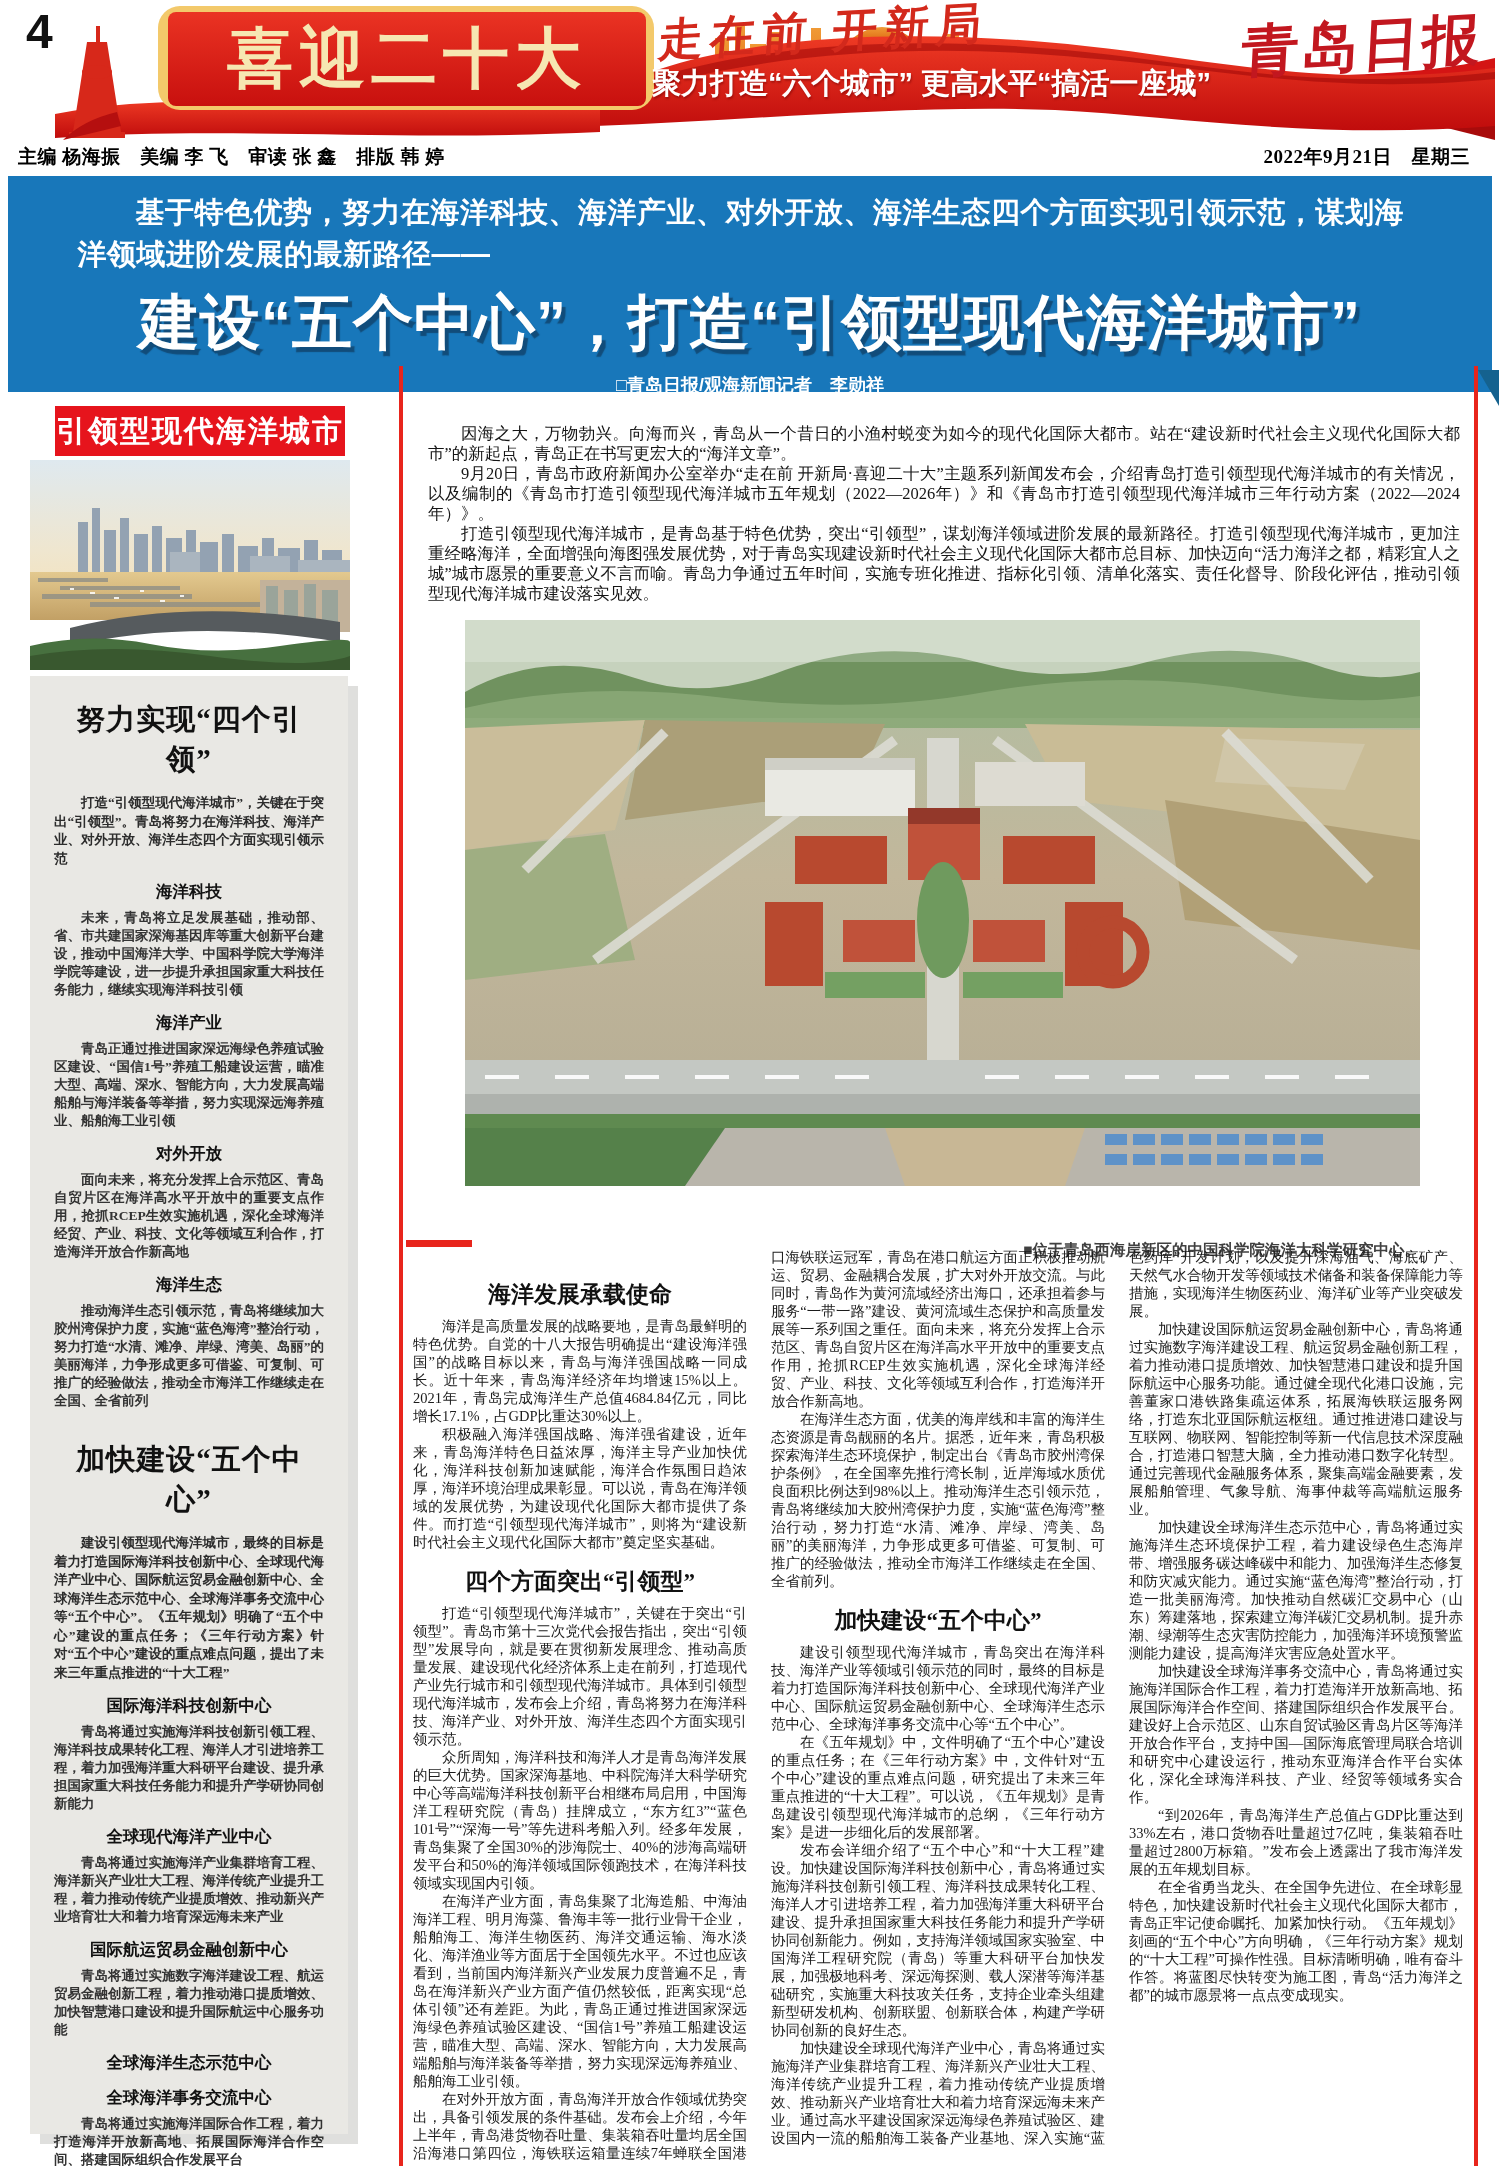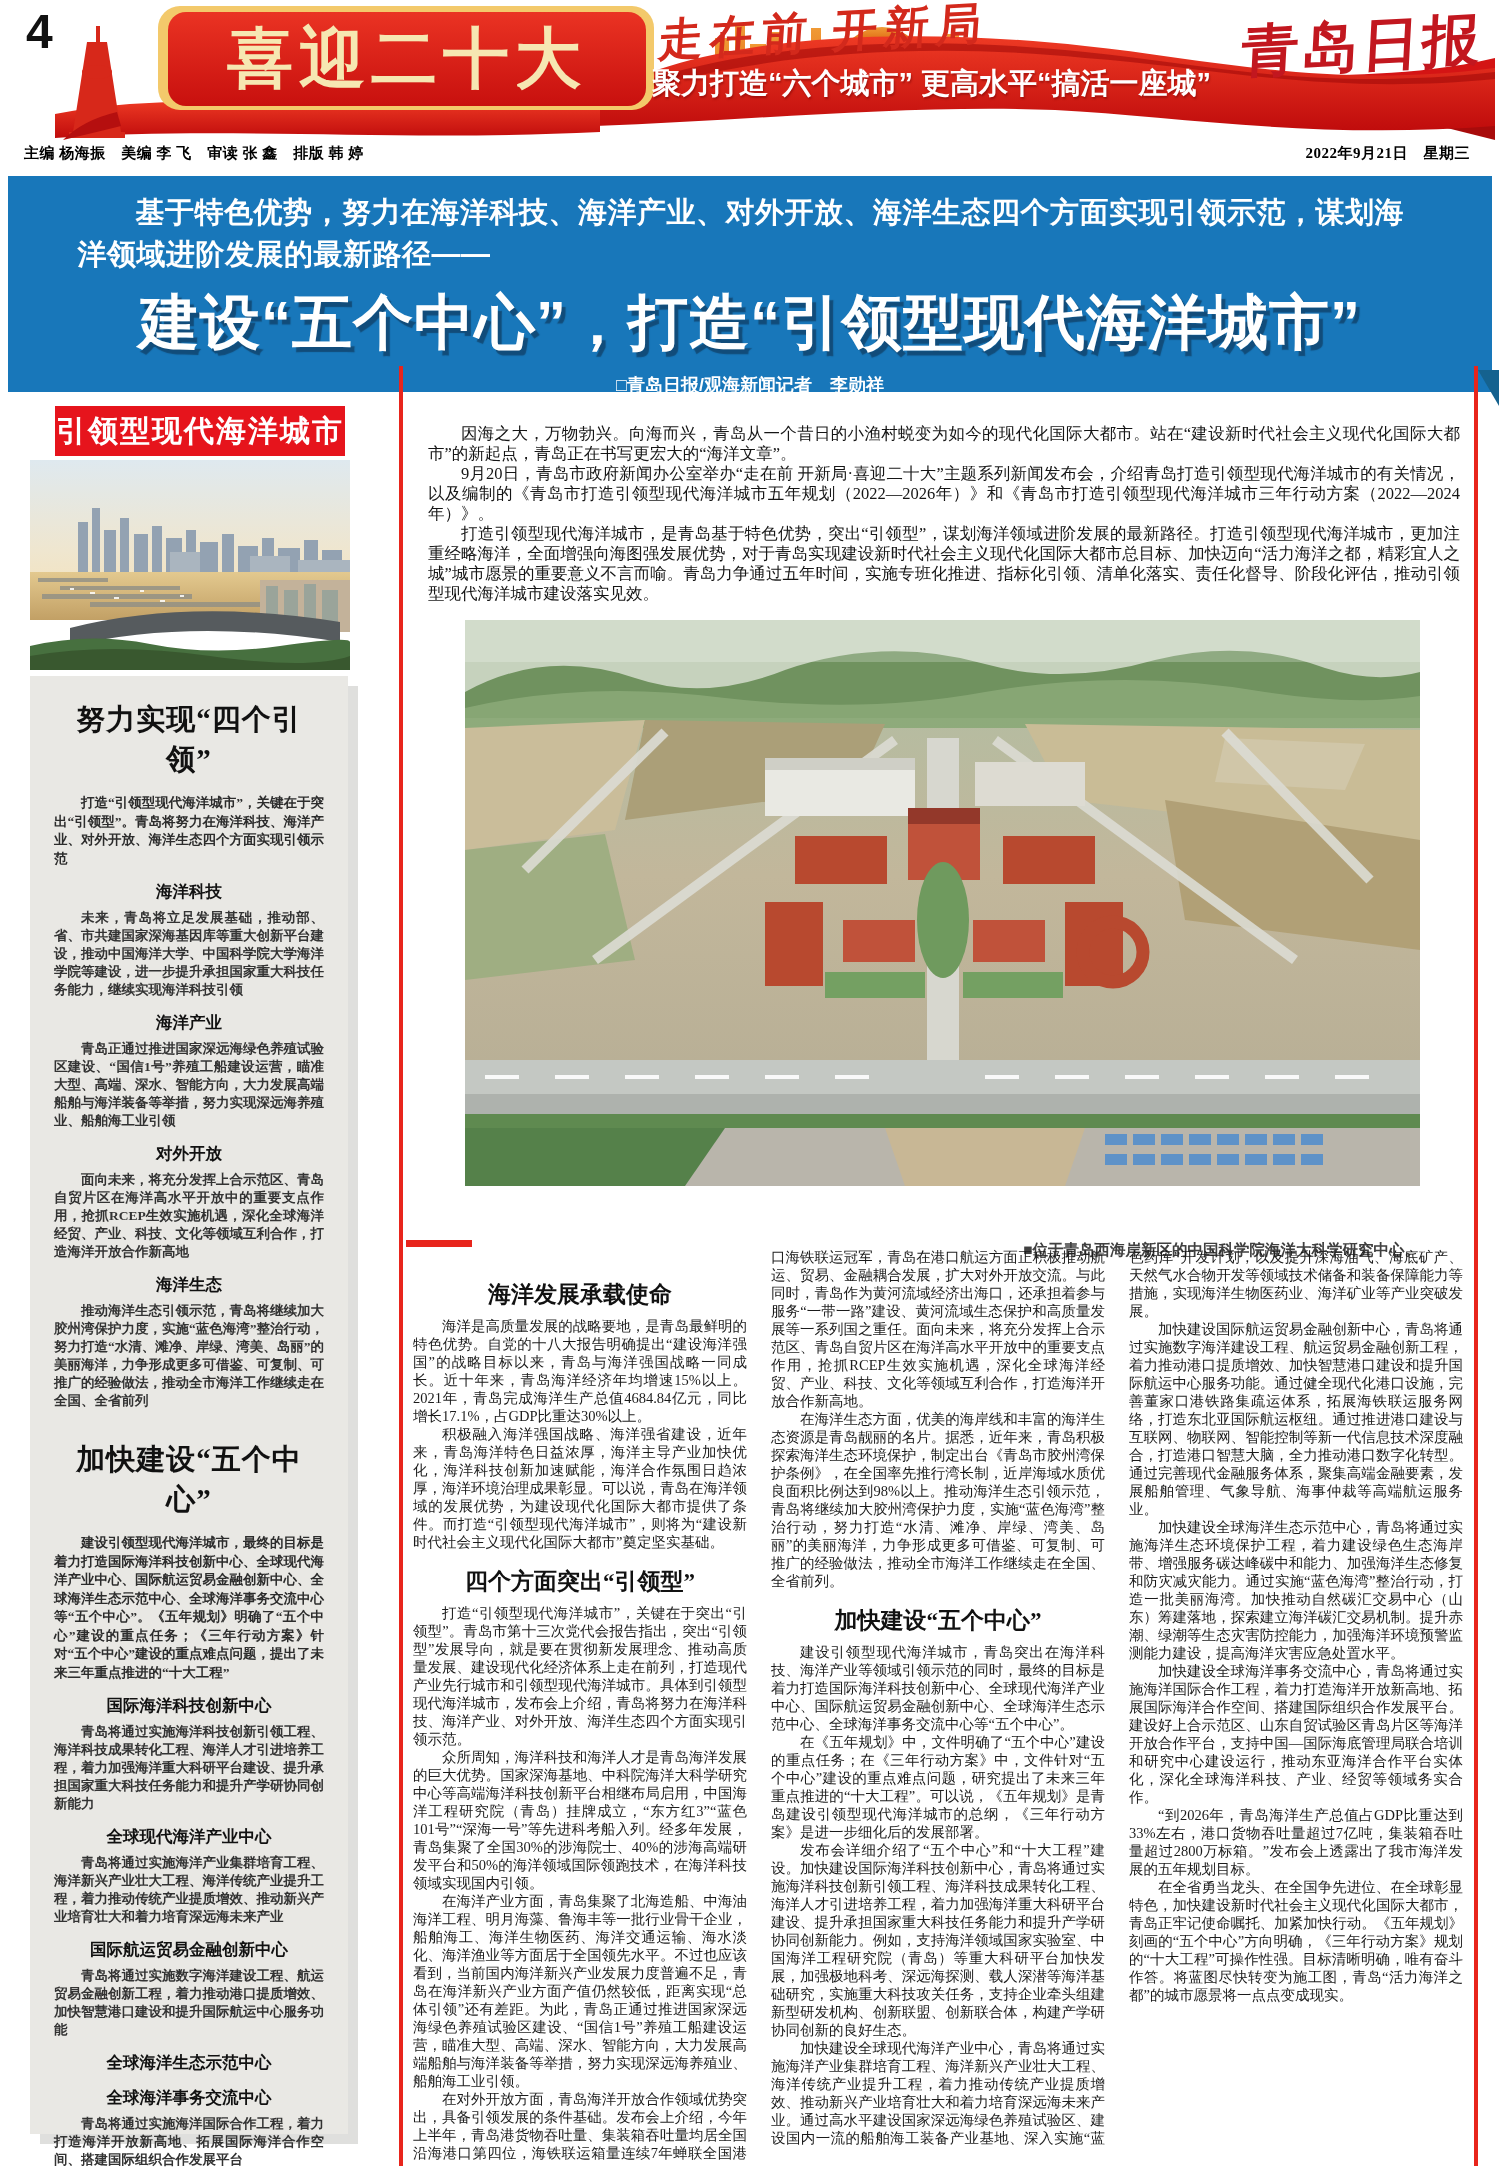--- a/index.html
+++ b/index.html
@@ -5,29 +5,29 @@
   html,body{margin:0;padding:0;background:#ffffff;}
   .page{position:relative;width:1500px;height:2175px;background:#fff;overflow:hidden;
         font-family:"Liberation Serif","DejaVu Serif",serif;color:#1c1c1c;}
   p{margin:0;}
   
   .page-num{position:absolute;left:26px;top:4px;font-family:"Liberation Sans","DejaVu Sans",sans-serif;
             font-size:48px;font-weight:900;color:#111;}
   .ribbon-svg{position:absolute;left:55px;top:0;width:1440px;height:140px;}
   .ban-underlay{position:absolute;left:158px;top:6px;width:496px;height:104px;background:#f3c96b;border-radius:22px;}
   .ban-box{position:absolute;left:168px;top:12px;width:478px;height:94px;background:linear-gradient(#ea3323,#c8100e);
-           border-radius:18px;text-align:center;line-height:94px;font-size:66px;font-weight:900;color:#f6e7b2;letter-spacing:6px;}
+           border-radius:8px;text-align:center;line-height:94px;font-size:66px;font-weight:900;color:#f6e7b2;letter-spacing:6px;}
   .ban-slogan{position:absolute;left:658px;top:2px;font-size:45px;font-weight:900;color:#d3291c;letter-spacing:7px;
               transform:rotate(-3deg) skewX(-7deg);white-space:nowrap;}
   .ban-subtitle{position:absolute;left:652px;top:64px;font-size:29px;font-weight:900;color:#ffffff;white-space:nowrap;
                 font-family:"Liberation Sans","DejaVu Sans",sans-serif;text-shadow:1px 2px 2px rgba(110,0,0,.45);}
   .paper-name{position:absolute;right:18px;top:8px;font-size:57px;font-weight:900;color:#c2171f;letter-spacing:3px;
               transform:skewX(-6deg) rotate(-3deg);white-space:nowrap;}
-  .credits-row{position:absolute;left:24px;right:30px;top:144px;display:flex;justify-content:space-between;
-               font-size:15px;font-weight:700;color:#000;letter-spacing:.5px;}
+  .credits-row{position:absolute;left:18px;right:30px;top:144px;display:flex;justify-content:space-between;
+               font-size:19px;font-weight:700;color:#000;letter-spacing:.5px;}
   
   .blue-banner{position:absolute;left:8px;right:8px;top:176px;height:216px;background:#1877ba;}
   .kicker{width:1345px;margin:15px auto 0;font-size:29px;line-height:42px;font-weight:700;color:#fff;
           text-indent:2em;font-family:"Liberation Sans","DejaVu Sans",sans-serif;letter-spacing:.5px;}
   .main-title{margin:8px 0 0;text-align:center;font-size:60px;font-weight:900;color:#fff;letter-spacing:1px;
               font-family:"Liberation Sans","DejaVu Sans",sans-serif;text-shadow:4px 5px 1px rgba(12,42,70,.55);}
   .byline{margin-top:9px;text-align:center;font-size:18px;font-weight:700;color:#fff;
           font-family:"Liberation Sans","DejaVu Sans",sans-serif;}
   .fold{position:absolute;left:1478px;top:370px;width:0;height:0;border-top:36px solid #15628f;border-left:21px solid transparent;}
   

